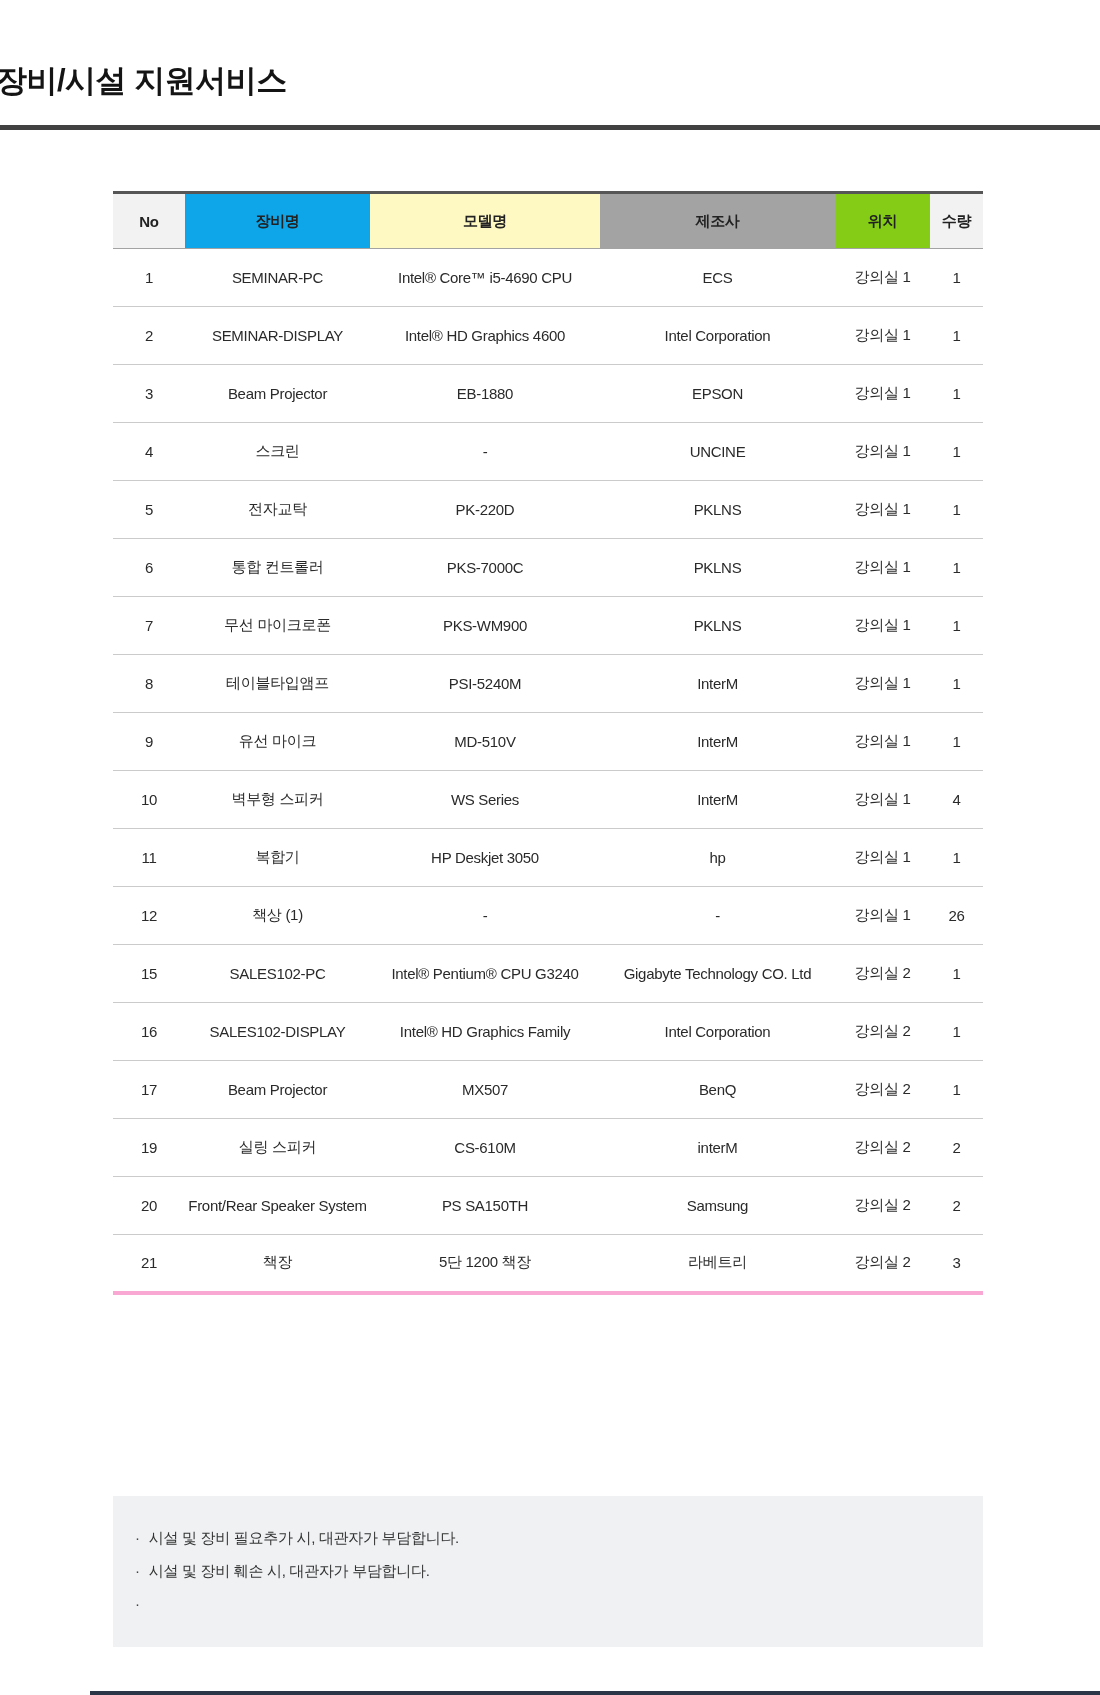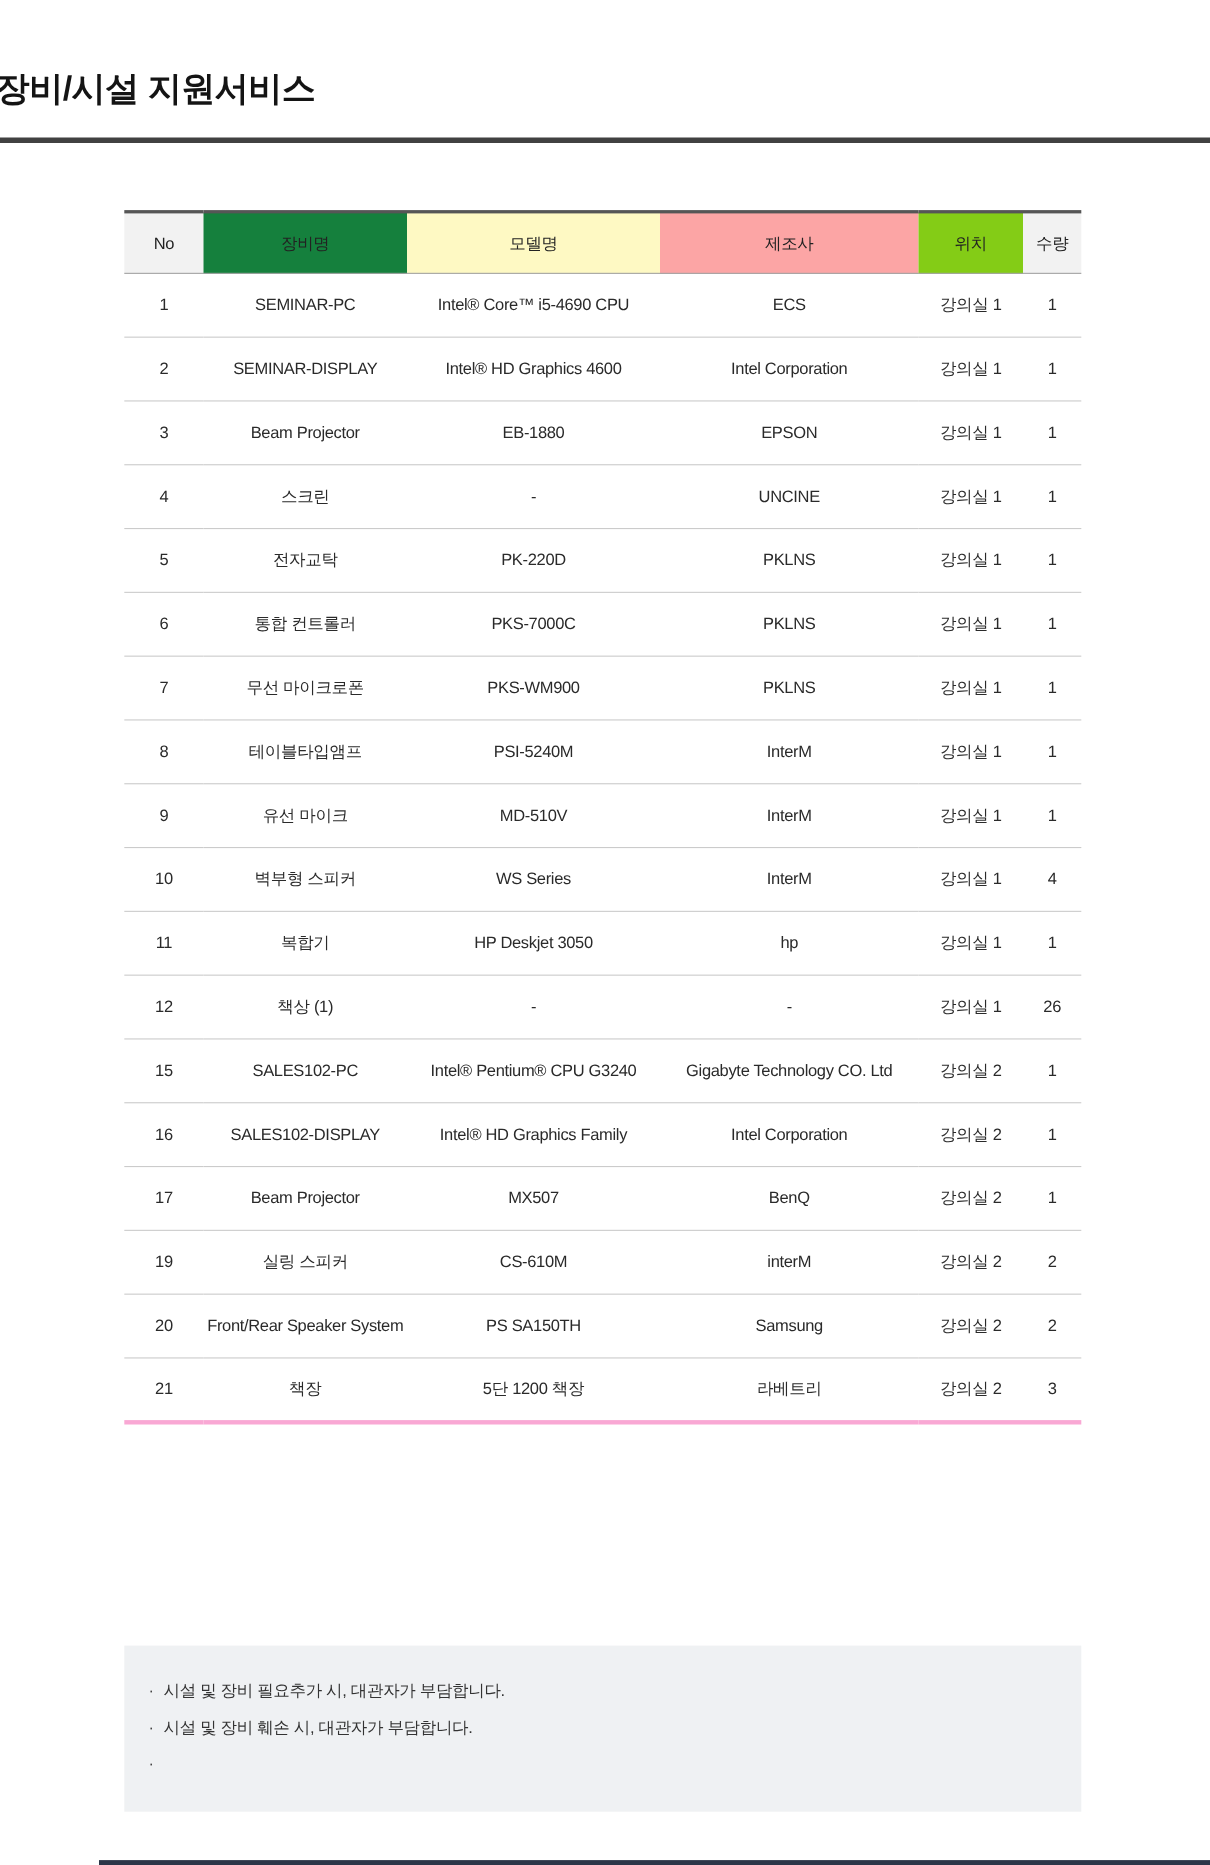--- a/index.html
+++ b/index.html
@@ -25,21 +25,21 @@
   table.equip col.c-no   { width:72px; }
   table.equip col.c-name { width:185px; }
   table.equip col.c-model{ width:230px; }
   table.equip col.c-mfr  { width:235px; }
   table.equip col.c-loc  { width:95px; }
   table.equip col.c-qty  { width:53px; }
   table.equip thead th {
     height:56px; background:#f2f2f2;
     border-top:3px solid #565656;
     border-bottom:1px solid #a3a3a3;
-    font-size:15px; font-weight:400; color:#222222;
+    font-size:15px; font-weight:700; color:#222222;
     text-align:center; vertical-align:middle;
     letter-spacing:-0.3px;
   }
   table.equip tbody td {
     height:58px; border-bottom:1px solid #cbcbcb;
     font-size:15px; color:#2a2a2a;
     text-align:center; vertical-align:middle;
     letter-spacing:-0.3px;
     overflow:hidden; white-space:nowrap;
   }
@@ -75,23 +75,23 @@
       <col class="c-no">
         <col class="c-name">
         <col class="c-model">
       <col class="c-mfr">
         <col class="c-loc">
         <col class="c-qty">
     </colgroup>
     <thead>
       <tr id="header-row">
           <th style="background: rgb(242, 242, 242);">No</th>
-          <th style="background: #15803d;">장비명</th>
+          <th style="background: #0ea5e9;">장비명</th>
           <th style="background: #fef9c3;">모델명</th>
-          <th style="background: #fca5a5;">제조사</th>
+          <th style="background: #a3a3a3;">제조사</th>
           <th style="background: #84cc16;">위치</th>
           <th style="background: rgb(242, 242, 242);">수량</th>
         </tr>
     </thead>
     <tbody id="table-body">
         <tr>
           <td>1</td>
           <td>SEMINAR-PC</td>
           <td>Intel® Core™ i5-4690 CPU</td>
           <td>ECS</td>

